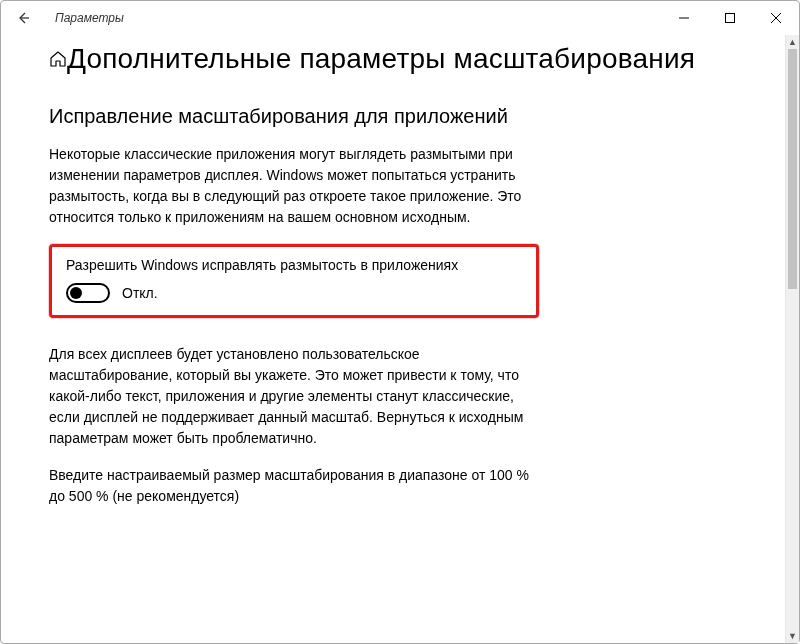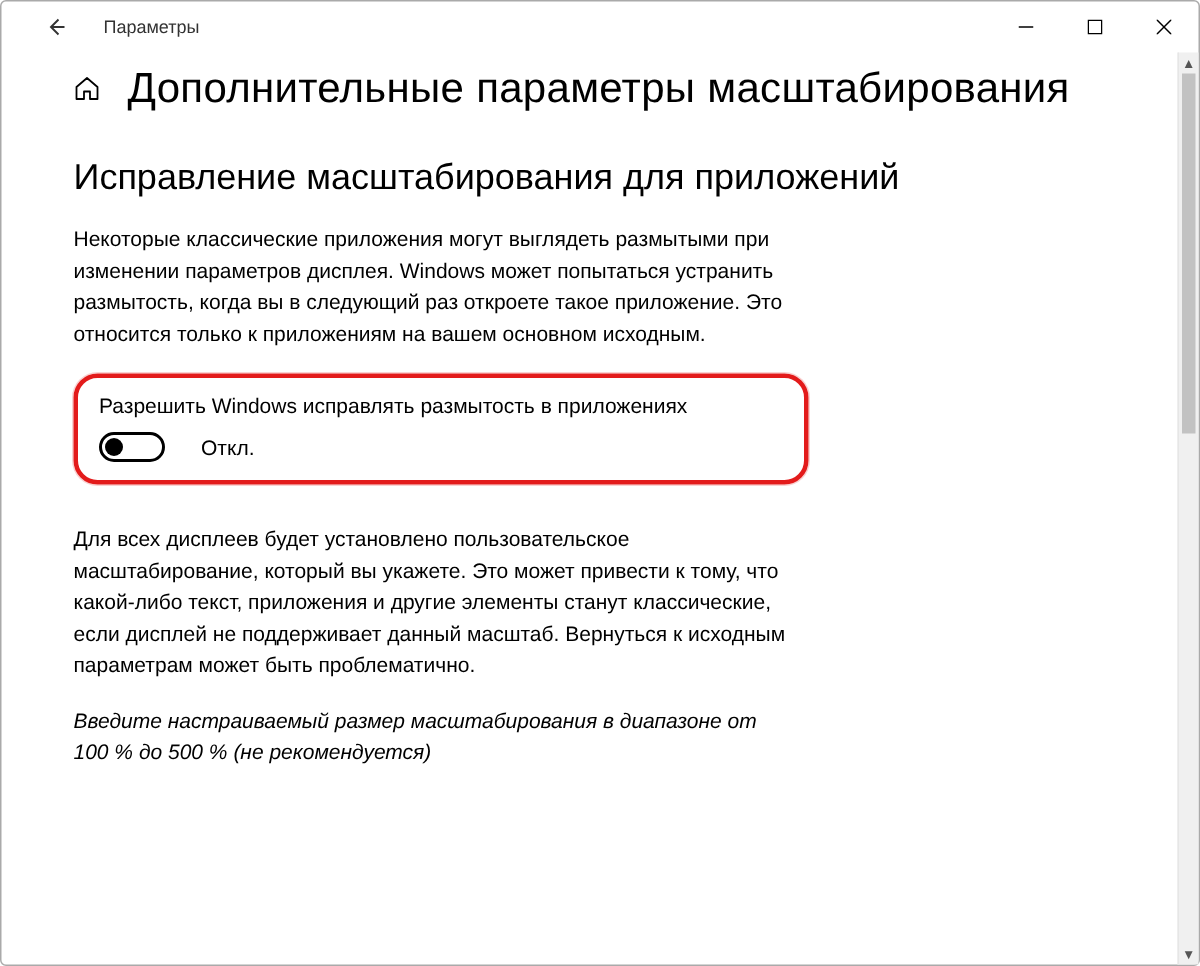--- a/index.html
+++ b/index.html
@@ -17,23 +17,24 @@
       border: 1px solid #aaa;
       background: #fff;
       display: flex;
       flex-direction: column;
       border-radius: 4px;
     }
     .titlebar {
       display: flex;
       align-items: center;
       height: 34px;
-      padding-left: 28px;
+      padding-left: 14px;
       font-size: 12px;
       color: #333;
+      font-style: italic;
     }
     .titlebar .back {
       width: 16px; height: 16px;
       display: flex; align-items: center; justify-content: center;
       margin-right: 24px;
       cursor: pointer;
     }
     .titlebar .title {
       flex: 0 0 auto;
     }
@@ -45,64 +46,63 @@
     }
     .winbtn svg { display: block; }
     .content {
       flex: 1;
       padding: 8px 48px 0 48px;
       overflow: hidden;
     }
     .page-header {
       display: flex;
       align-items: center;
-      gap: 18px;
       margin-bottom: 28px;
     }
     .home-icon {
       width: 18px; height: 18px;
       display: flex; align-items: center; justify-content: center;
     }
     .page-title {
       font-size: 28px;
       font-weight: 400;
       color: #000;
       letter-spacing: 0.2px;
     }
     .section-title {
-      font-size: 24px;
+      font-size: 20px;
       font-weight: 400;
       color: #000;
       margin-bottom: 14px;
       line-height: 1.35;
     }
     .section-text {
       font-size: 14px;
       color: #000;
       line-height: 1.5;
       margin-bottom: 16px;
       max-width: 480px;
     }
     .highlight-box {
       border: 3px solid #e31b1b;
-      border-radius: 16px;
+      border-radius: 4px;
       padding: 10px 14px 12px 14px;
       max-width: 490px;
       margin-bottom: 26px;
       box-shadow: 0 0 0 1px rgba(227,27,27,.2);
     }
     .toggle-label {
       font-size: 14px;
       color: #000;
       margin-bottom: 10px;
     }
     .toggle-row {
       display: flex;
       align-items: center;
-      gap: 24px;
+      gap: 12px;
     }
     .toggle {
       width: 44px; height: 20px;
       border: 2px solid #000;
       border-radius: 20px;
       position: relative;
       cursor: pointer;
       background: #fff;
     }
     .toggle::after {
@@ -118,21 +118,20 @@
       color: #000;
     }
     .section2 {
       margin-top: 8px;
     }
     .cut-text {
       font-size: 14px;
       color: #000;
       line-height: 1.5;
       max-width: 480px;
-      font-style: italic;
     }
     .scrollbar {
       position: absolute;
       right: 1px;
       top: 35px;
       bottom: 1px;
       width: 14px;
       background: #f0f0f0;
       border-left: 1px solid #e6e6e6;
     }

